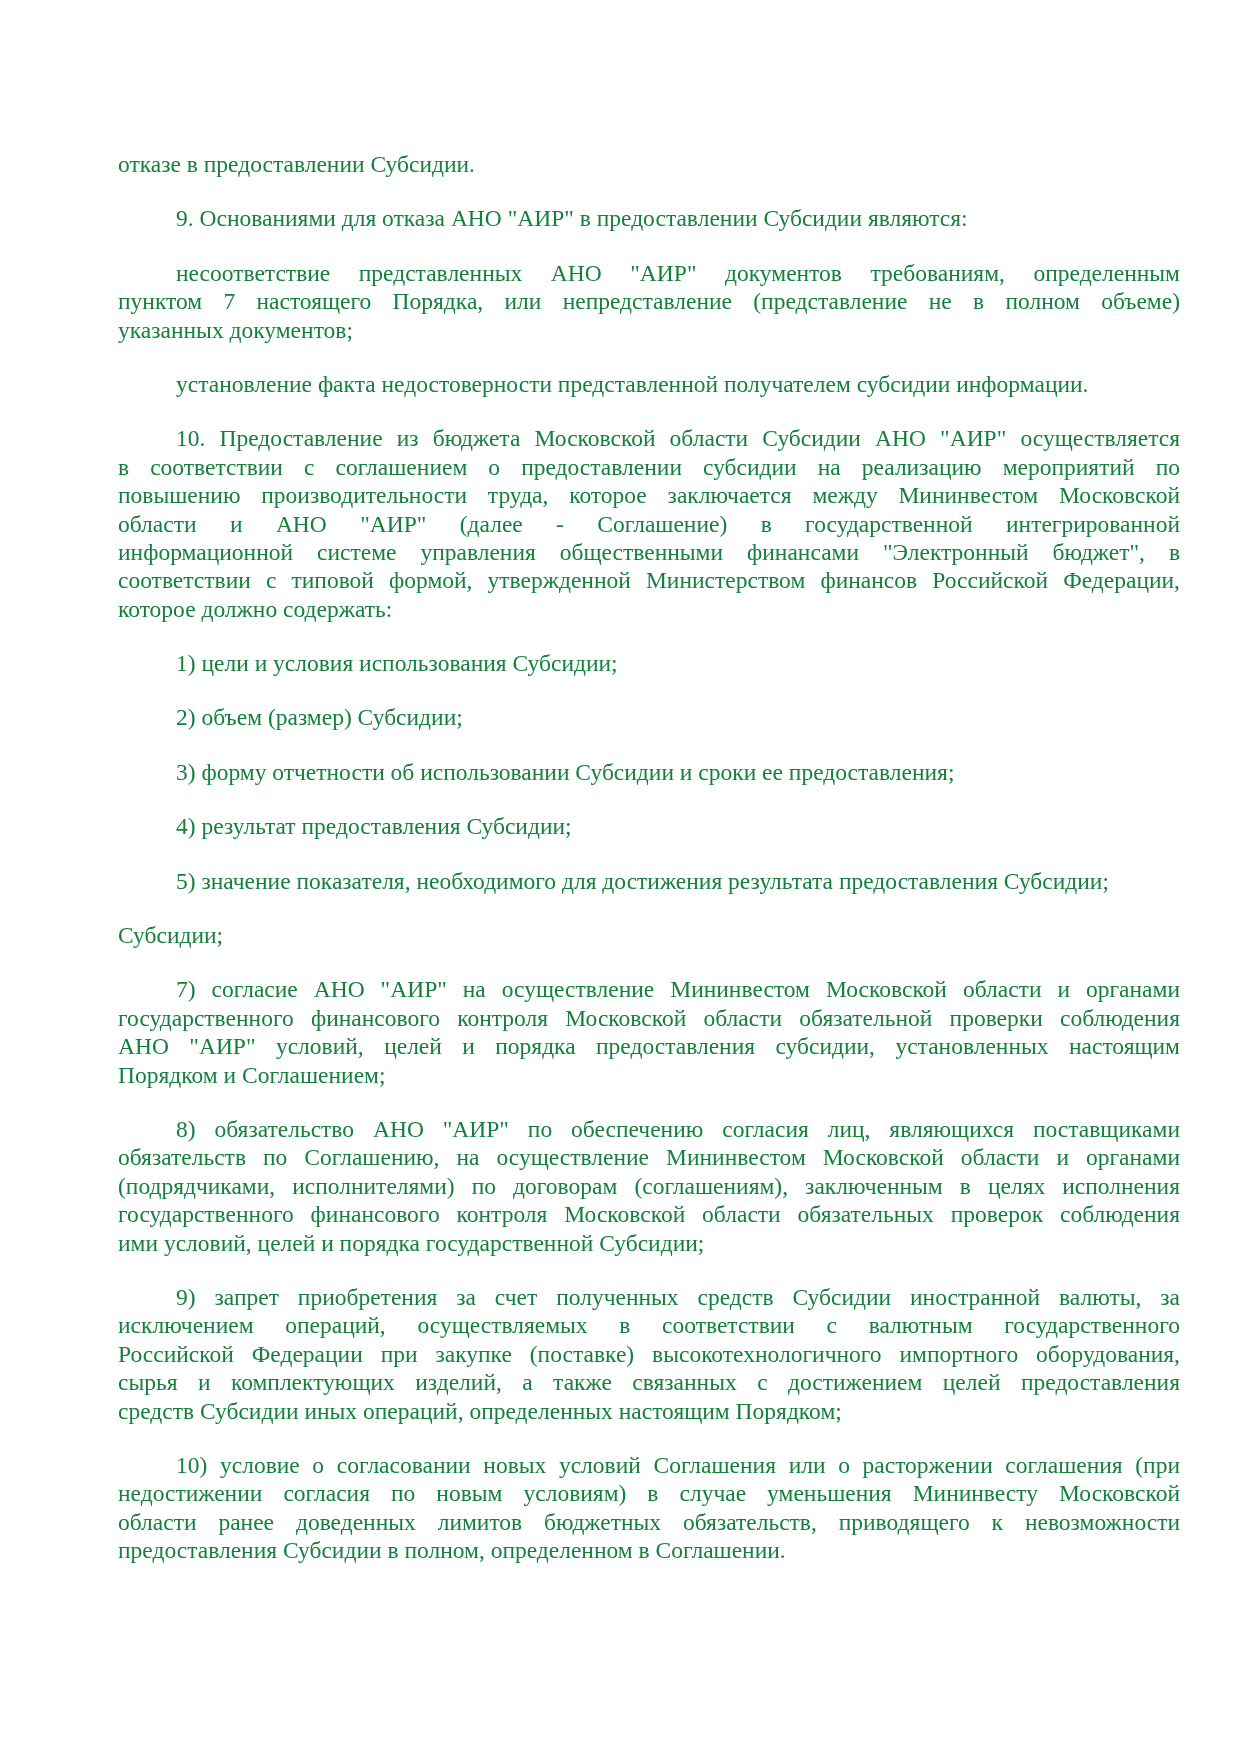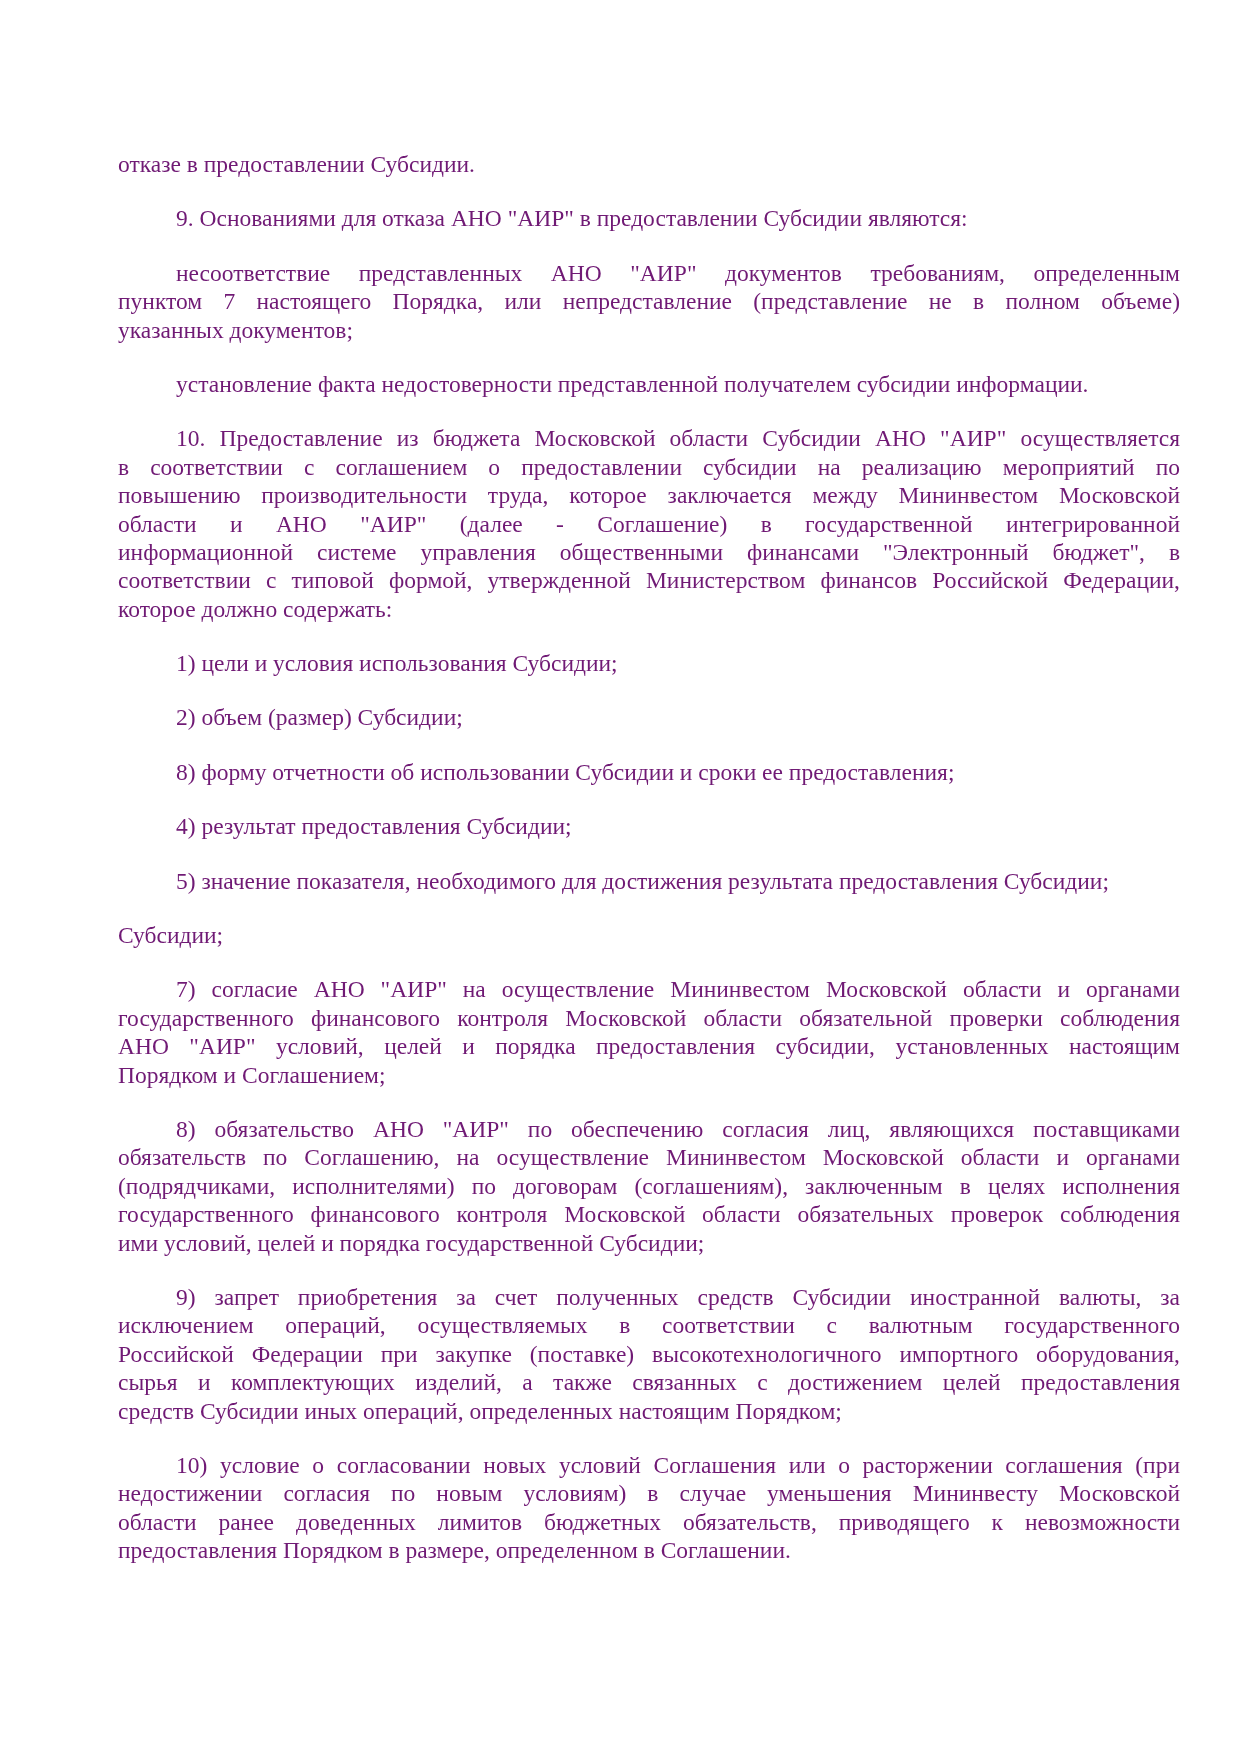--- a/index.html
+++ b/index.html
@@ -22,21 +22,21 @@
     background: #ffffff;
   }
   .text-block {
     position: absolute;
     left: 118px;
     top: 150px;
     width: 1062px;
     font-family: "Liberation Serif", "DejaVu Serif", serif;
     font-size: 23.5px;
     line-height: 28.4px;
-    color: #701a75;
+    color: #15803d;
   }
   .para {
     margin: 0 0 26px 0;
   }
   .line {
     display: block;
     white-space: nowrap;
     text-align: justify;
     text-align-last: justify;
     height: 28.4px;
@@ -84,21 +84,21 @@
 
     <p class="para">
       <span class="line indent last">1) цели и условия использования Субсидии;</span>
     </p>
 
     <p class="para">
       <span class="line indent last">2) объем (размер) Субсидии;</span>
     </p>
 
     <p class="para">
-      <span class="line indent last">8) форму отчетности об использовании Субсидии и сроки ее предоставления;</span>
+      <span class="line indent last">3) форму отчетности об использовании Субсидии и сроки ее предоставления;</span>
     </p>
 
     <p class="para">
       <span class="line indent last">4) результат предоставления Субсидии;</span>
     </p>
 
     <p class="para">
       <span class="line indent last">5) значение показателя, необходимого для достижения результата предоставления Субсидии;</span>
     </p>
 
@@ -126,17 +126,17 @@
       <span class="line">исключением операций, осуществляемых в соответствии с валютным государственного</span>
       <span class="line">Российской Федерации при закупке (поставке) высокотехнологичного импортного оборудования,</span>
       <span class="line">сырья и комплектующих изделий, а также связанных с достижением целей предоставления</span>
       <span class="line last">средств Субсидии иных операций, определенных настоящим Порядком;</span>
     </p>
 
     <p class="para">
       <span class="line indent">10) условие о согласовании новых условий Соглашения или о расторжении соглашения (при</span>
       <span class="line">недостижении согласия по новым условиям) в случае уменьшения Мининвесту Московской</span>
       <span class="line">области ранее доведенных лимитов бюджетных обязательств, приводящего к невозможности</span>
-      <span class="line last">предоставления Порядком в размере, определенном в Соглашении.</span>
+      <span class="line last">предоставления Субсидии в полном, определенном в Соглашении.</span>
     </p>
 
   </div>
 </div>
 
 </body></html>

